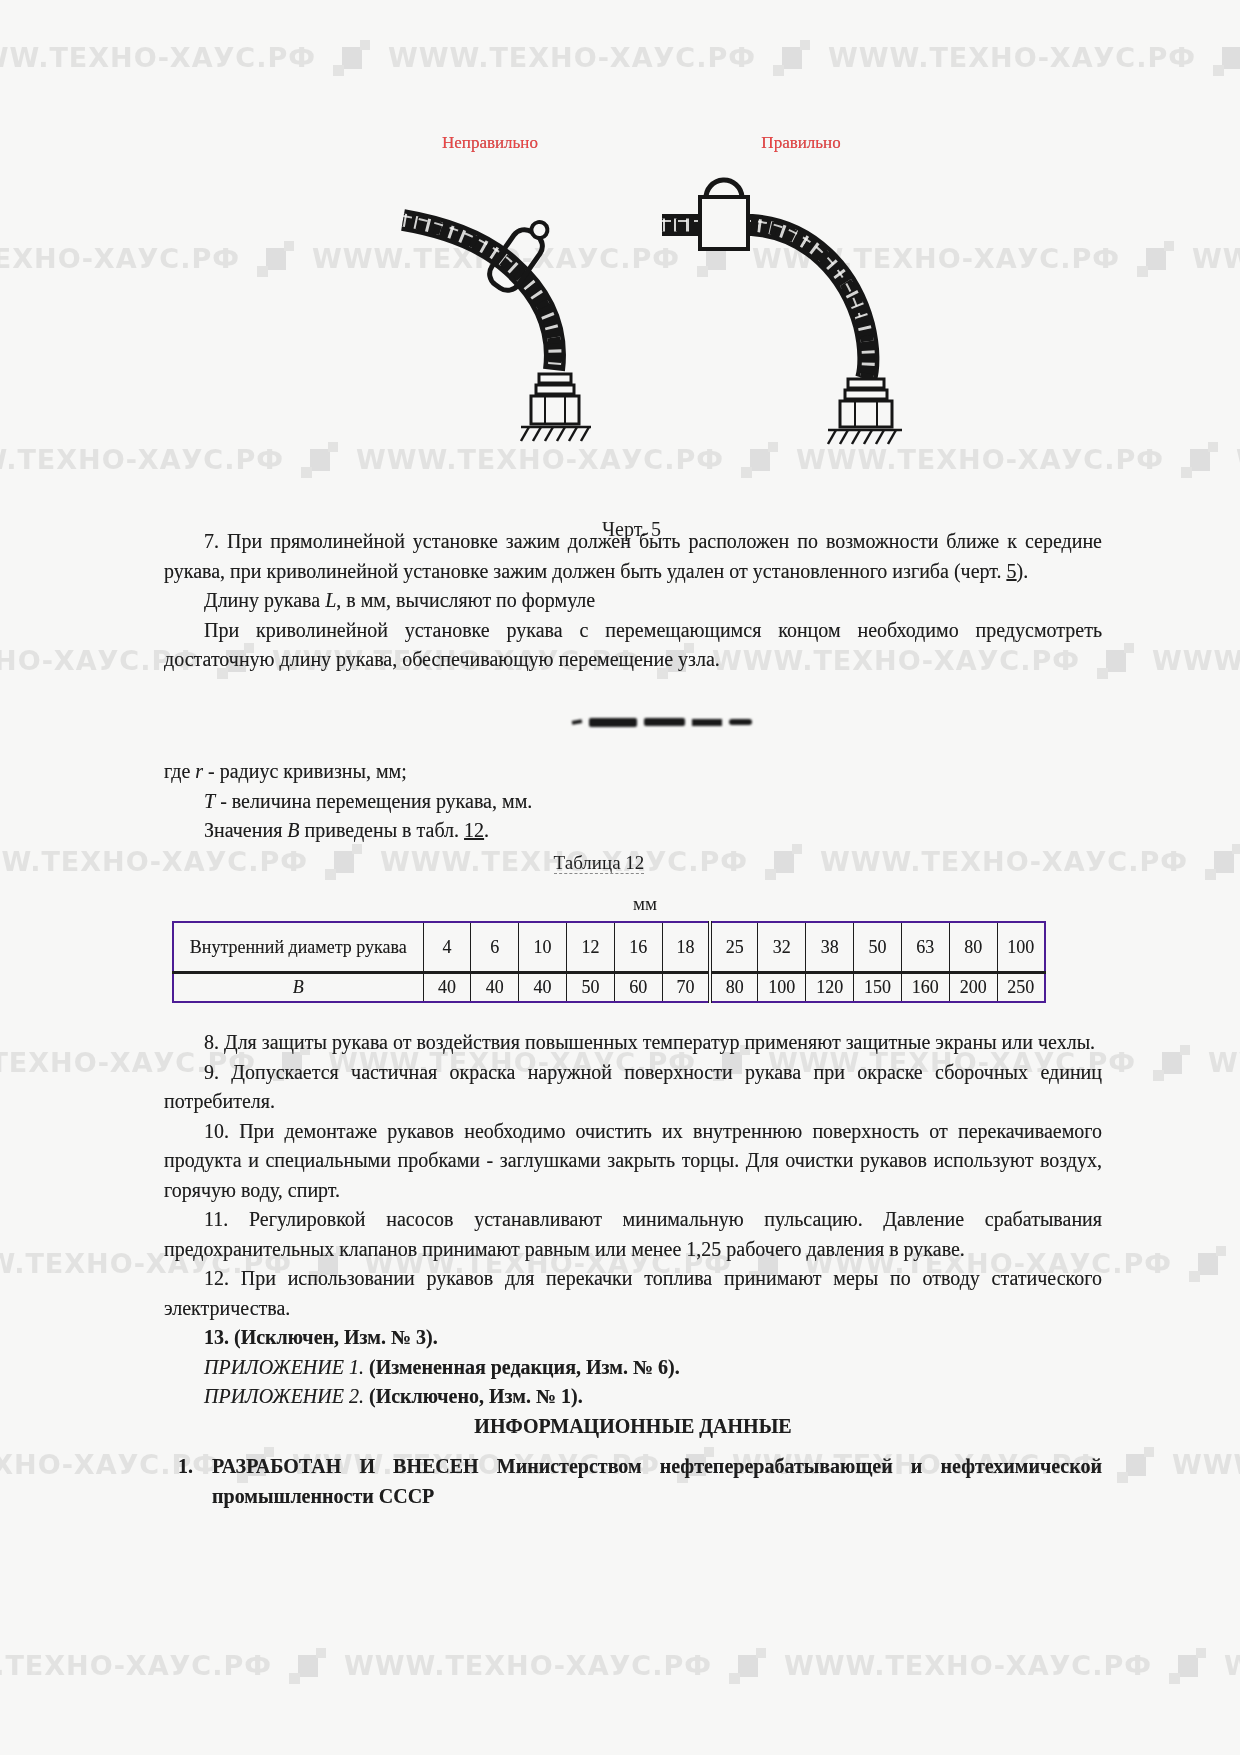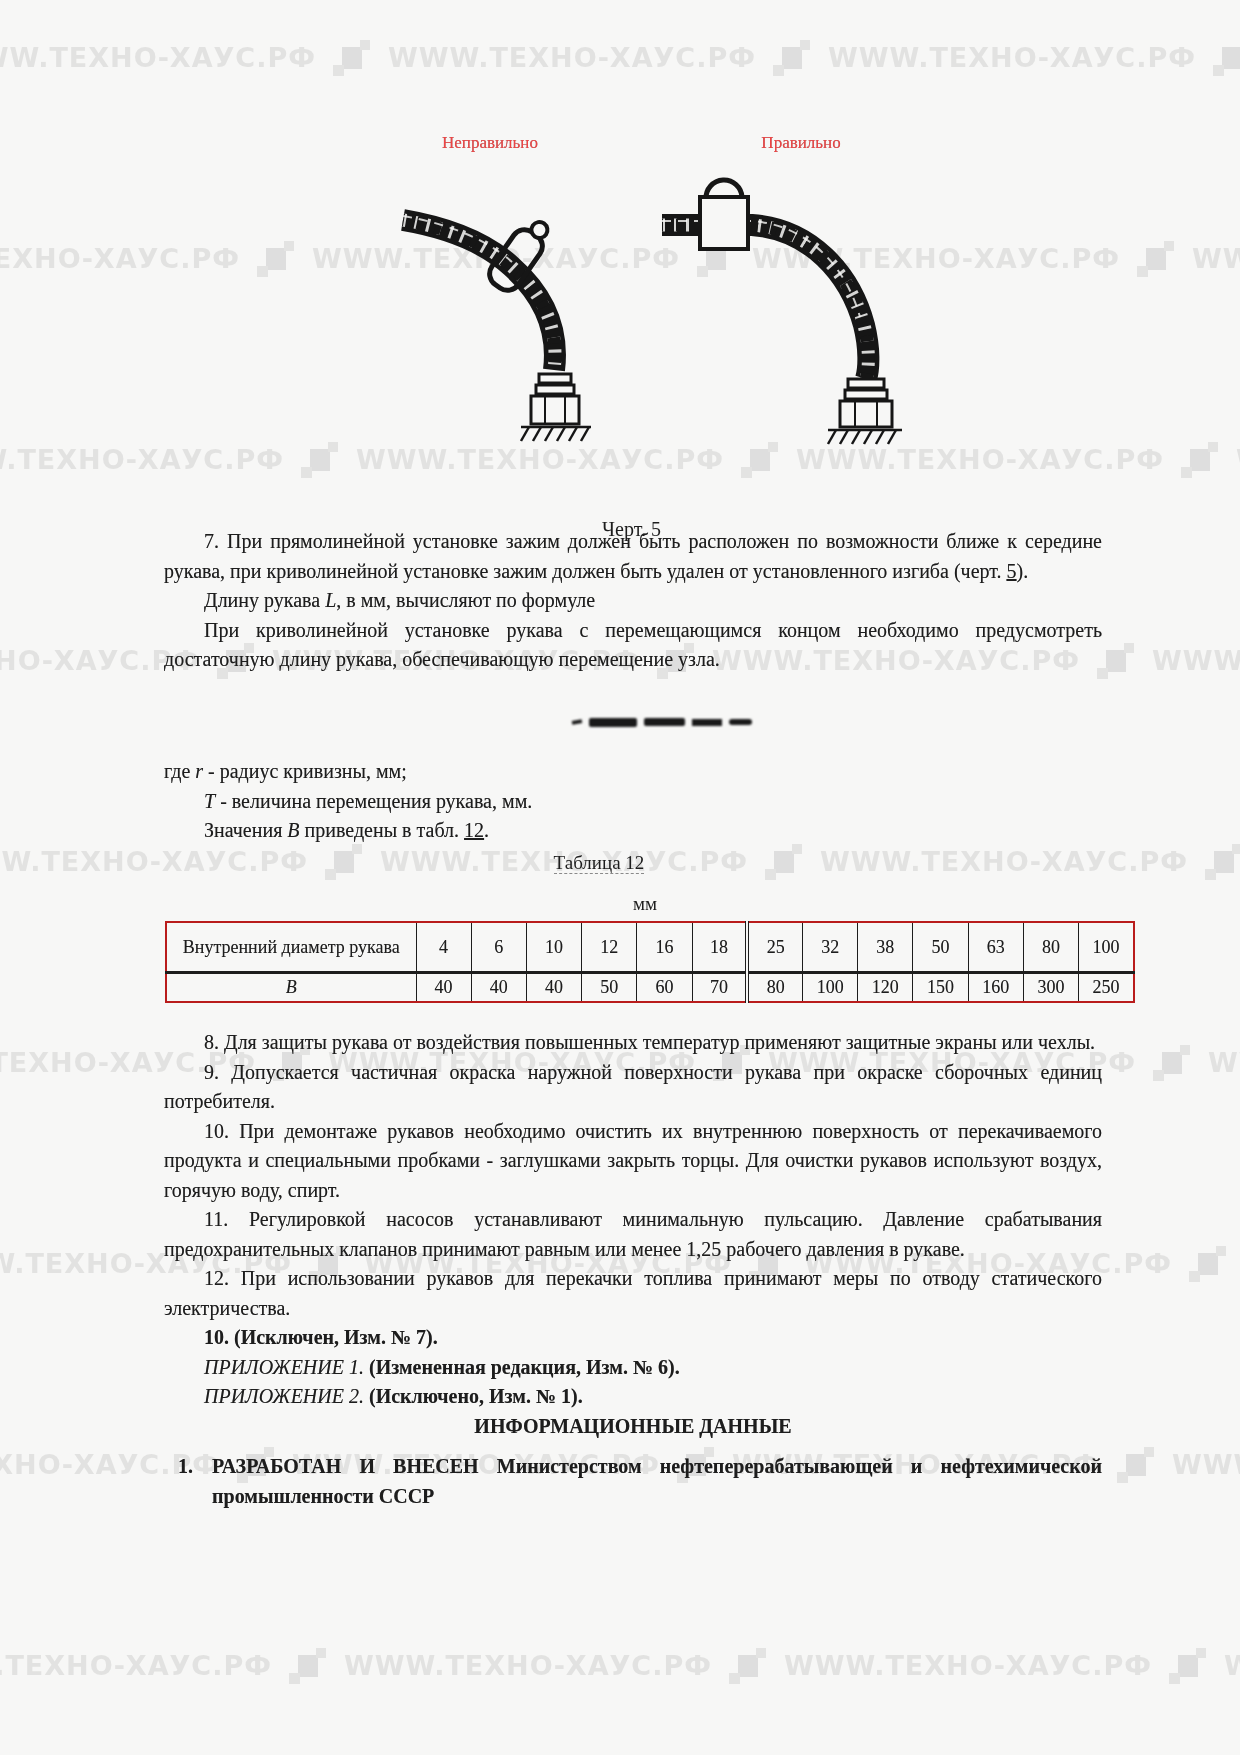--- a/index.html
+++ b/index.html
@@ -33,22 +33,22 @@
   .formula span{background:#191919;display:block;}
   .fm1{width:10px;height:4px;transform:rotate(-10deg);}
   .fm2{width:50px;height:9px;border-radius:2px;}
   .fm3{width:42px;height:8px;border-radius:2px;}
   .fm4{width:30px;height:7px;}
   .fm5{width:24px;height:6px;border-radius:3px;}
   
   .tbl-caption{position:absolute;left:163px;width:872px;top:852px;text-align:center;font-size:19px;}
   .tbl-caption span{border-bottom:1px dashed #8a8a8a;cursor:pointer;}
   .unit{position:absolute;left:160px;width:970px;top:893px;text-align:center;font-size:19px;}
-  table.t12{position:absolute;left:165px;top:921px;width:970px;border-collapse:collapse;
-            table-layout:fixed;font-size:18px;border:2px solid #b91c1c;}
+  table.t12{position:absolute;left:172px;top:921px;width:874px;border-collapse:collapse;
+            table-layout:fixed;font-size:18px;border:2px solid #4c1d95;}
   .t12 td{border:1px solid #1d1d1d;text-align:center;vertical-align:middle;padding:0 2px;
           text-shadow:0 0 0.5px rgba(25,25,25,.4);}
   .t12 tr.hdr td{height:48px;border-bottom:3px solid #1d1d1d;line-height:21px;}
   .t12 tr.val td{height:27px;}
   .t12 td.dbl{border-left:4px double #1d1d1d;}
   
   .info-heading{margin-top:13px;text-align:center;font-weight:bold;text-indent:0 !important;}
   .info-item{position:relative;margin-top:11px !important;text-indent:0 !important;
              padding-left:48px;font-weight:bold;}
   .info-item .num{position:absolute;left:14px;top:0;}
@@ -266,33 +266,33 @@
             <td>40</td>
             <td>40</td>
             <td>50</td>
             <td>60</td>
             <td>70</td>
             <td class="dbl">80</td>
             <td>100</td>
             <td>120</td>
             <td>150</td>
             <td>160</td>
-            <td>300</td>
+            <td>200</td>
             <td>250</td>
           </tr>
       </tbody>
     </table>
 
     <div class="flow" style="top:1028px;">
       <p>8. Для защиты рукава от воздействия повышенных температур применяют защитные экраны или чехлы.</p>
       <p>9. Допускается частичная окраска наружной поверхности рукава при окраске сборочных единиц потребителя.</p>
       <p>10. При демонтаже рукавов необходимо очистить их внутреннюю поверхность от перекачиваемого продукта и специальными пробками - заглушками закрыть торцы. Для очистки рукавов используют воздух, горячую воду, спирт.</p>
       <p>11. Регулировкой насосов устанавливают минимальную пульсацию. Давление срабатывания предохранительных клапанов принимают равным или менее 1,25 рабочего давления в рукаве.</p>
       <p>12. При использовании рукавов для перекачки топлива принимают меры по отводу статического электричества.</p>
-      <p class="b">10. (Исключен, Изм. № 7).</p>
+      <p class="b">13. (Исключен, Изм. № 3).</p>
       <p><span class="it">ПРИЛОЖЕНИЕ 1.</span><span> </span><span class="b">(Измененная редакция, Изм. № 6).</span></p>
       <p class="gap-top"><span class="it">ПРИЛОЖЕНИЕ 2.</span><span> </span><span class="b">(Исключено, Изм. № 1).</span></p>
       <p class="info-heading">ИНФОРМАЦИОННЫЕ ДАННЫЕ</p>
       <p class="info-item"><span class="num">1.</span><span>РАЗРАБОТАН И ВНЕСЕН Министерством нефтеперерабатывающей и нефтехимической промышленности СССР</span></p>
     </div>
 
   </div>
 </div>
 
 </body></html>

